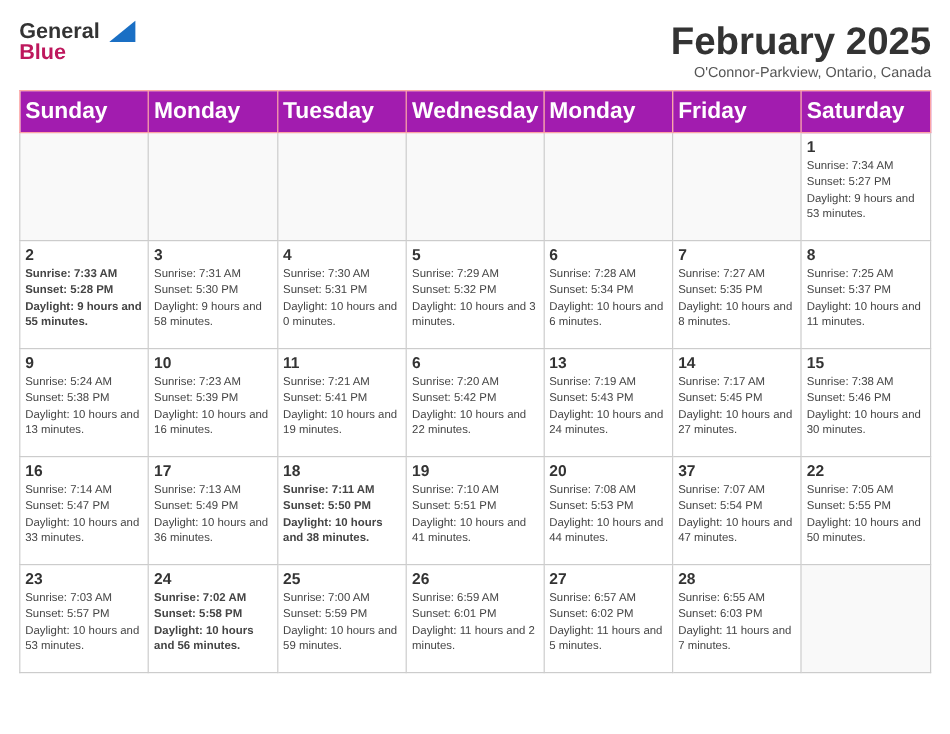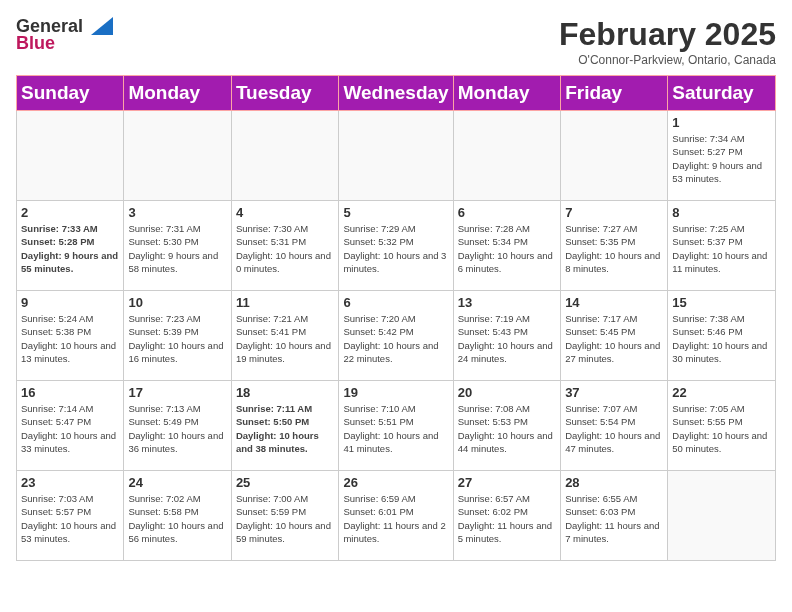--- a/index.html
+++ b/index.html
@@ -256,21 +256,21 @@
       </tr>
       <tr>
         <td>
           <span class="day-num">23</span>
           <div class="day-info" style="white-space: pre-line;">Sunrise: 7:03 AM
 Sunset: 5:57 PM
 Daylight: 10 hours and 53 minutes.</div>
         </td>
         <td>
           <span class="day-num">24</span>
-          <div class="day-info" style="white-space: pre-line;">Sunrise: 7:02 AM
+          <div class="day-info" style="white-space: pre-line; font-weight: bold;">Sunrise: 7:02 AM
 Sunset: 5:58 PM
 Daylight: 10 hours and 56 minutes.</div>
         </td>
         <td>
           <span class="day-num">25</span>
           <div class="day-info" style="white-space: pre-line;">Sunrise: 7:00 AM
 Sunset: 5:59 PM
 Daylight: 10 hours and 59 minutes.</div>
         </td>
         <td>

